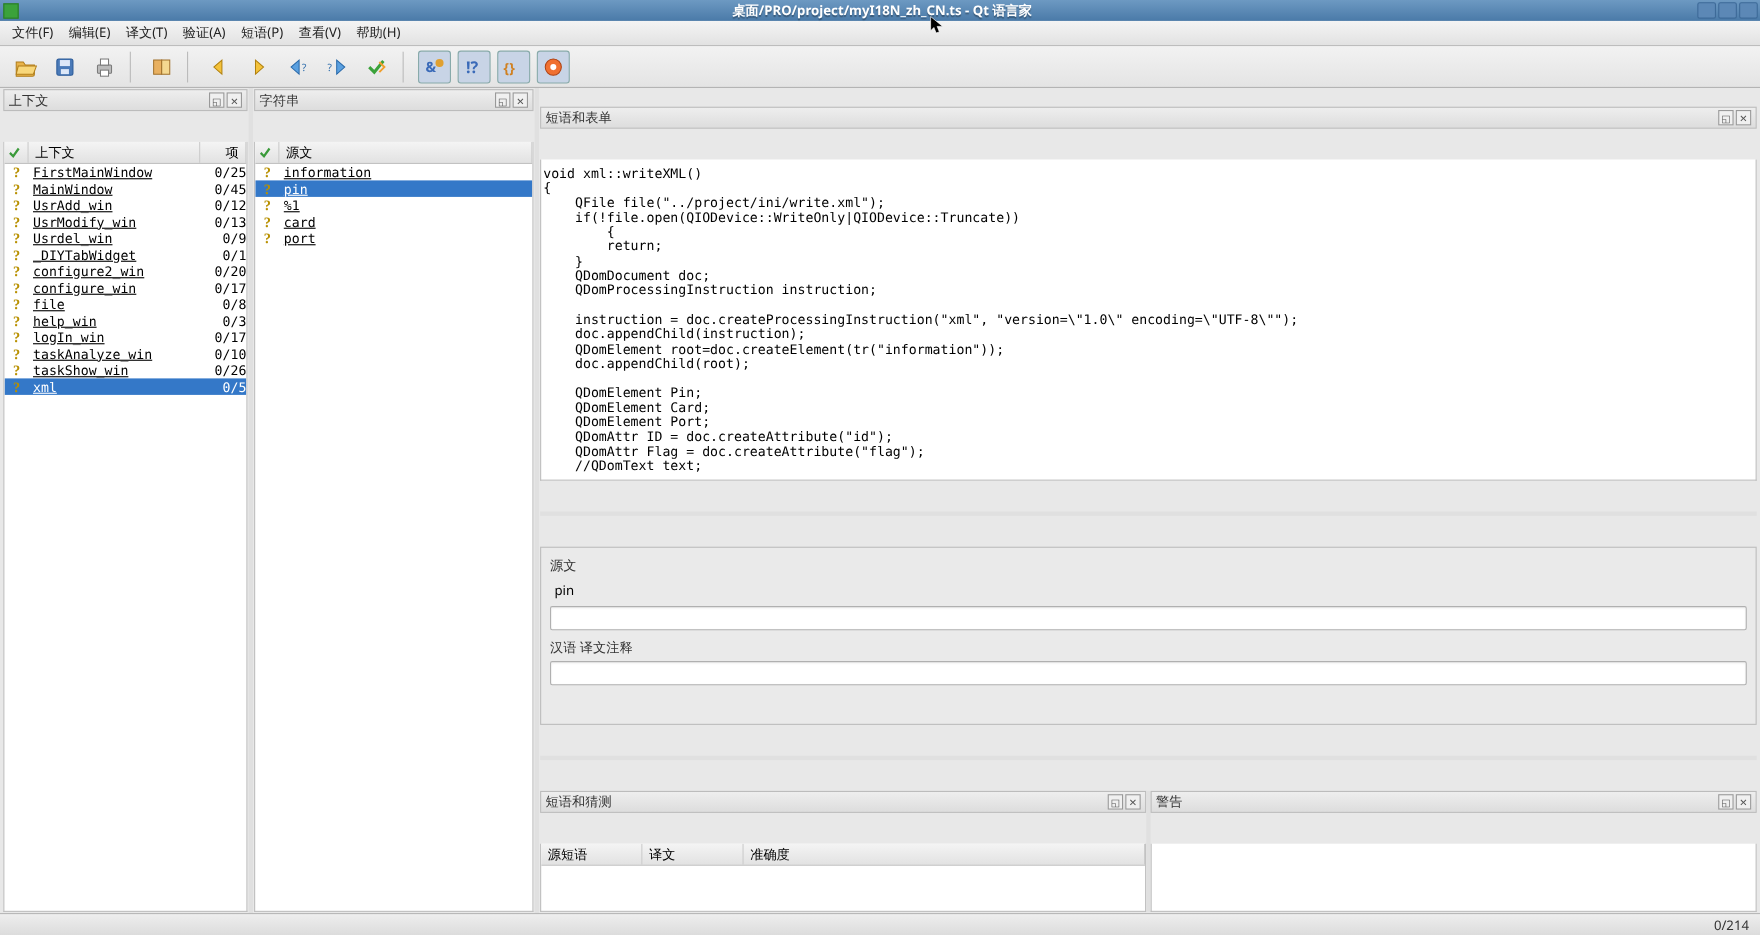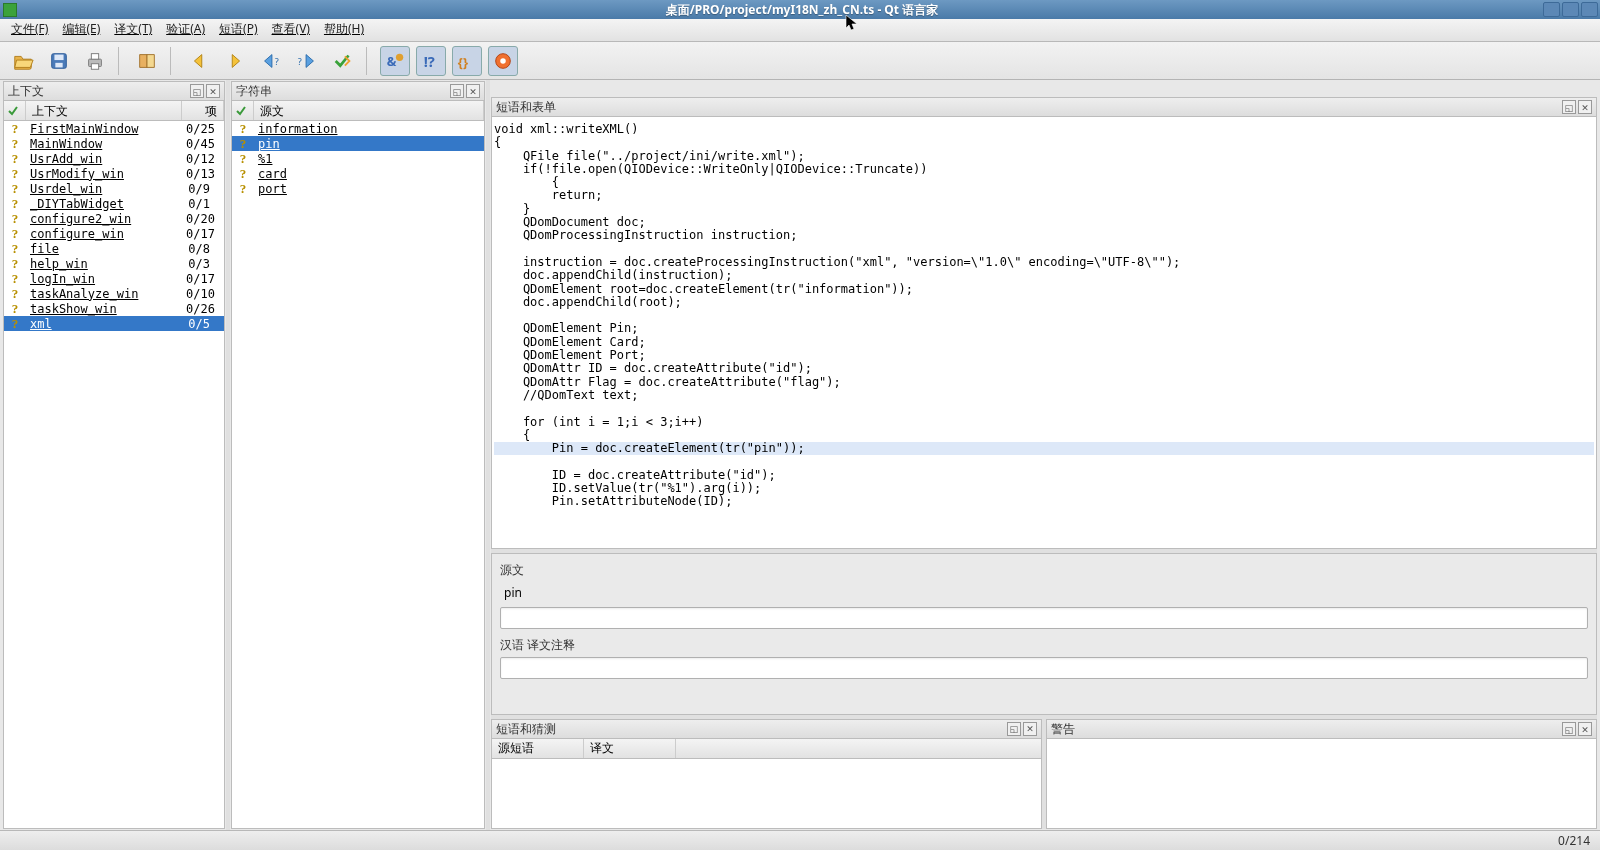--- a/index.html
+++ b/index.html
@@ -6,51 +6,51 @@
 html, body { width: 1600px; height: 850px; font-family: "Sans", Arial, sans-serif; font-size: 12px; background: #e8e8e8; overflow: hidden; }
 
 
 .titlebar { height: 19px; background: linear-gradient(#6d99c2,#4a7aa8); display: flex; align-items: center; position: relative; }
 .titlebar .qticon { width: 14px; height: 14px; margin-left: 3px; background: #3ba23b; border: 1px solid #2a7a2a; }
 .titlebar .title-text { position:absolute; left:4px; right:0; text-align:center; color: #fff; font-weight: bold; font-size: 12px; text-shadow: 0 1px 1px rgba(0,0,0,.3); }
 .titlebar .winbtns { position:absolute; right: 2px; display:flex; gap:2px;}
 .titlebar .winbtns div { width:17px; height:15px; background:#5c88b6; border:1px solid #3d6a98; border-radius:2px; }
 
 
-.menubar { height: 23px; background: linear-gradient(#f4f4f4,#e2e2e2); border-bottom: 1px solid #b8b8b8; display:flex; align-items:flex-end; padding: 0 4px; text-decoration: underline; }
+.menubar { height: 23px; background: linear-gradient(#f4f4f4,#e2e2e2); border-bottom: 1px solid #b8b8b8; display:flex; align-items:center; padding: 0 4px; }
 .menubar .menuitem { padding: 3px 7px; cursor: default; color:#222; }
 
 
 .toolbar { height: 38px; background: linear-gradient(#f2f2f2,#e4e4e4); border-bottom: 1px solid #b4b4b4; display:flex; align-items:center; padding: 0 8px; gap: 6px; }
 .tbtn { width: 30px; height: 30px; display:flex; align-items:center; justify-content:center; border-radius: 3px; }
 .tbtn.toggled { background: #c8d4e6; border:1px solid #8aa; }
 .tsep { width: 6px; height: 28px; border-left:1px solid #bbb; margin: 0 2px; }
 .tbtn svg { width: 22px; height: 22px; }
 
 
 .main { display:flex; height: calc(100% - 19px - 23px - 38px - 20px); }
-.col { display:flex; flex-direction:column; }
+.col { display:flex; flex-direction:column;gap:28px; }
 .splitter-v { width:4px; background:#e0e0e0; cursor:col-resize;}
 .splitter-h { height:4px; background:#e0e0e0; cursor:row-resize;}
 
 
 .panelhdr { height: 20px; background: linear-gradient(#eee,#ddd); border:1px solid #bcbcbc; display:flex; align-items:center; padding: 0 4px; font-size:12px; color:#333;}
 .panelhdr .hdrtitle { flex:1; }
 .panelhdr .hdrbtn { width:14px; height:14px; border:1px solid #999; margin-left:2px; display:flex; align-items:center; justify-content:center; font-size:9px; color:#555; background:#f0f0f0;}
 .panelbody { flex:1; background:#fff; border:1px solid #bcbcbc; border-top:none; overflow: hidden; }
 
 
 .listhdr { display:flex; height:20px; background: linear-gradient(#f4f4f4,#e2e2e2); border-bottom:1px solid #bcbcbc; }
 .listhdr .hcell { padding: 3px 6px; border-right:1px solid #ccc; font-size:12px; display:flex; align-items:center; gap:3px;}
 .listhdr .hcell.iconcol { width:22px; padding:0 3px; }
 .listbody { overflow:auto; }
 .row { display:flex; height:15px; align-items:center; font-family: "DejaVu Sans Mono","Courier New",monospace; font-size:12px; cursor:default;}
 .row .iconcell { width:22px; display:flex; justify-content:center; }
 .row .textcell { padding: 0 4px; flex:1; white-space:nowrap; overflow:hidden;text-decoration:underline; }
-.row .countcell { width:38px; text-align:right; padding-right:14px; }
+.row .countcell { width:38px; text-align:right; padding-right:0; }
 .row.selected { background: #3478c8; color:#fff; }
 
 .qmark { font-weight:bold; color:#b89000; font-family:serif; font-size:13px;}
 .checkcell svg { width:12px;height:12px; }
 
 
 .codepane { font-family: "DejaVu Sans Mono","Courier New",monospace; font-size: 12px; line-height:13.3px; padding: 6px 2px; white-space: pre; overflow:auto; height:100%;}
 .codepane .hlline { background: #dde8f8; display:block; width:100%;}
 
 
@@ -392,30 +392,31 @@
       <div class="lbl">源文</div>
       <div class="plain">pin</div>
       <input class="textinput" value="" style="">
       <div class="lbl" style="margin-top:4px">汉语 译文注释</div>
       <input class="textinput" value="" style="">
     </div>
 
     <div class="splitter-h"></div>
 
     <div class="bottomrow">
-      <div class="col" style="flex:1; min-width:0;font-family:Liberation Serif, serif;">
+      <div class="col" style="flex:1; min-width:0;">
         <div class="panelhdr">
           <span class="hdrtitle">短语和猜测</span>
           <div class="hdrbtn">◱</div>
           <div class="hdrbtn">✕</div>
         </div>
         <div class="panelbody">
           <div class="listhdr">
             <div class="hcell" style="width:92px">源短语</div>
             <div class="hcell" style="width:92px">译文</div>
+            <div class="hcell" style="flex:1">准确度</div>
           </div>
         </div>
       </div>
       <div class="splitter-v"></div>
       <div class="col" style="flex:1; min-width:0;">
         <div class="panelhdr">
           <span class="hdrtitle">警告</span>
           <div class="hdrbtn">◱</div>
           <div class="hdrbtn">✕</div>
         </div>

